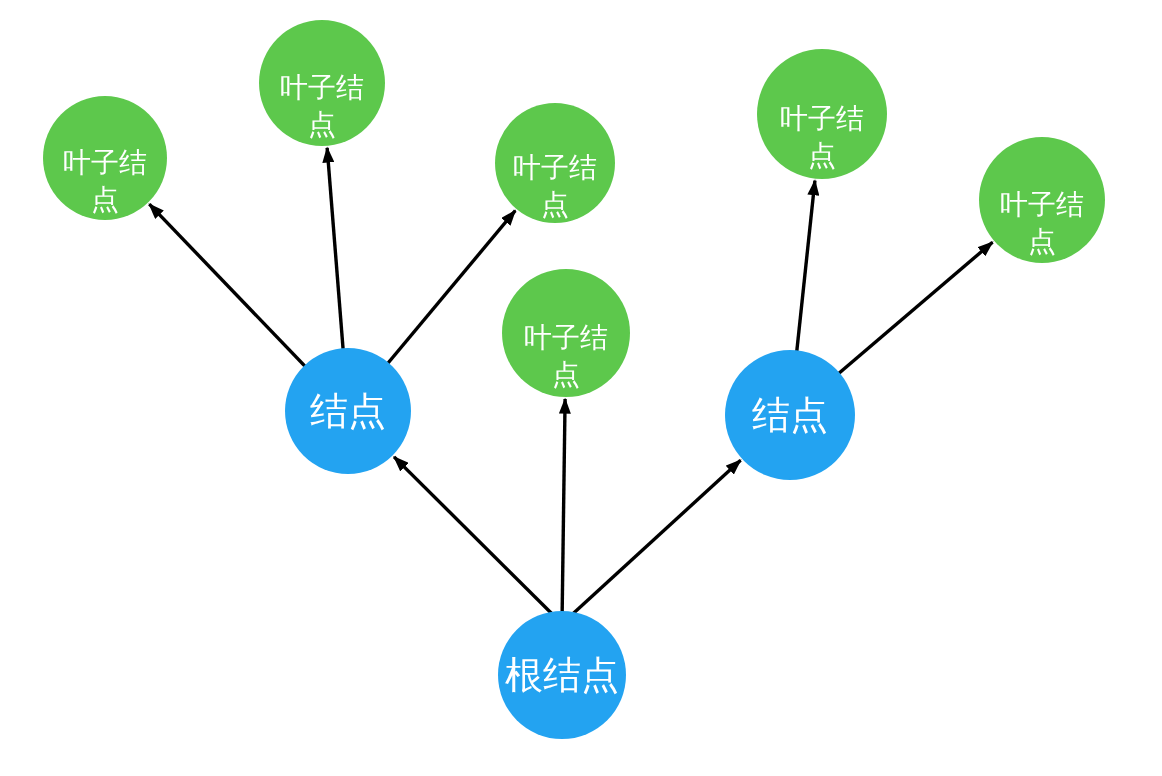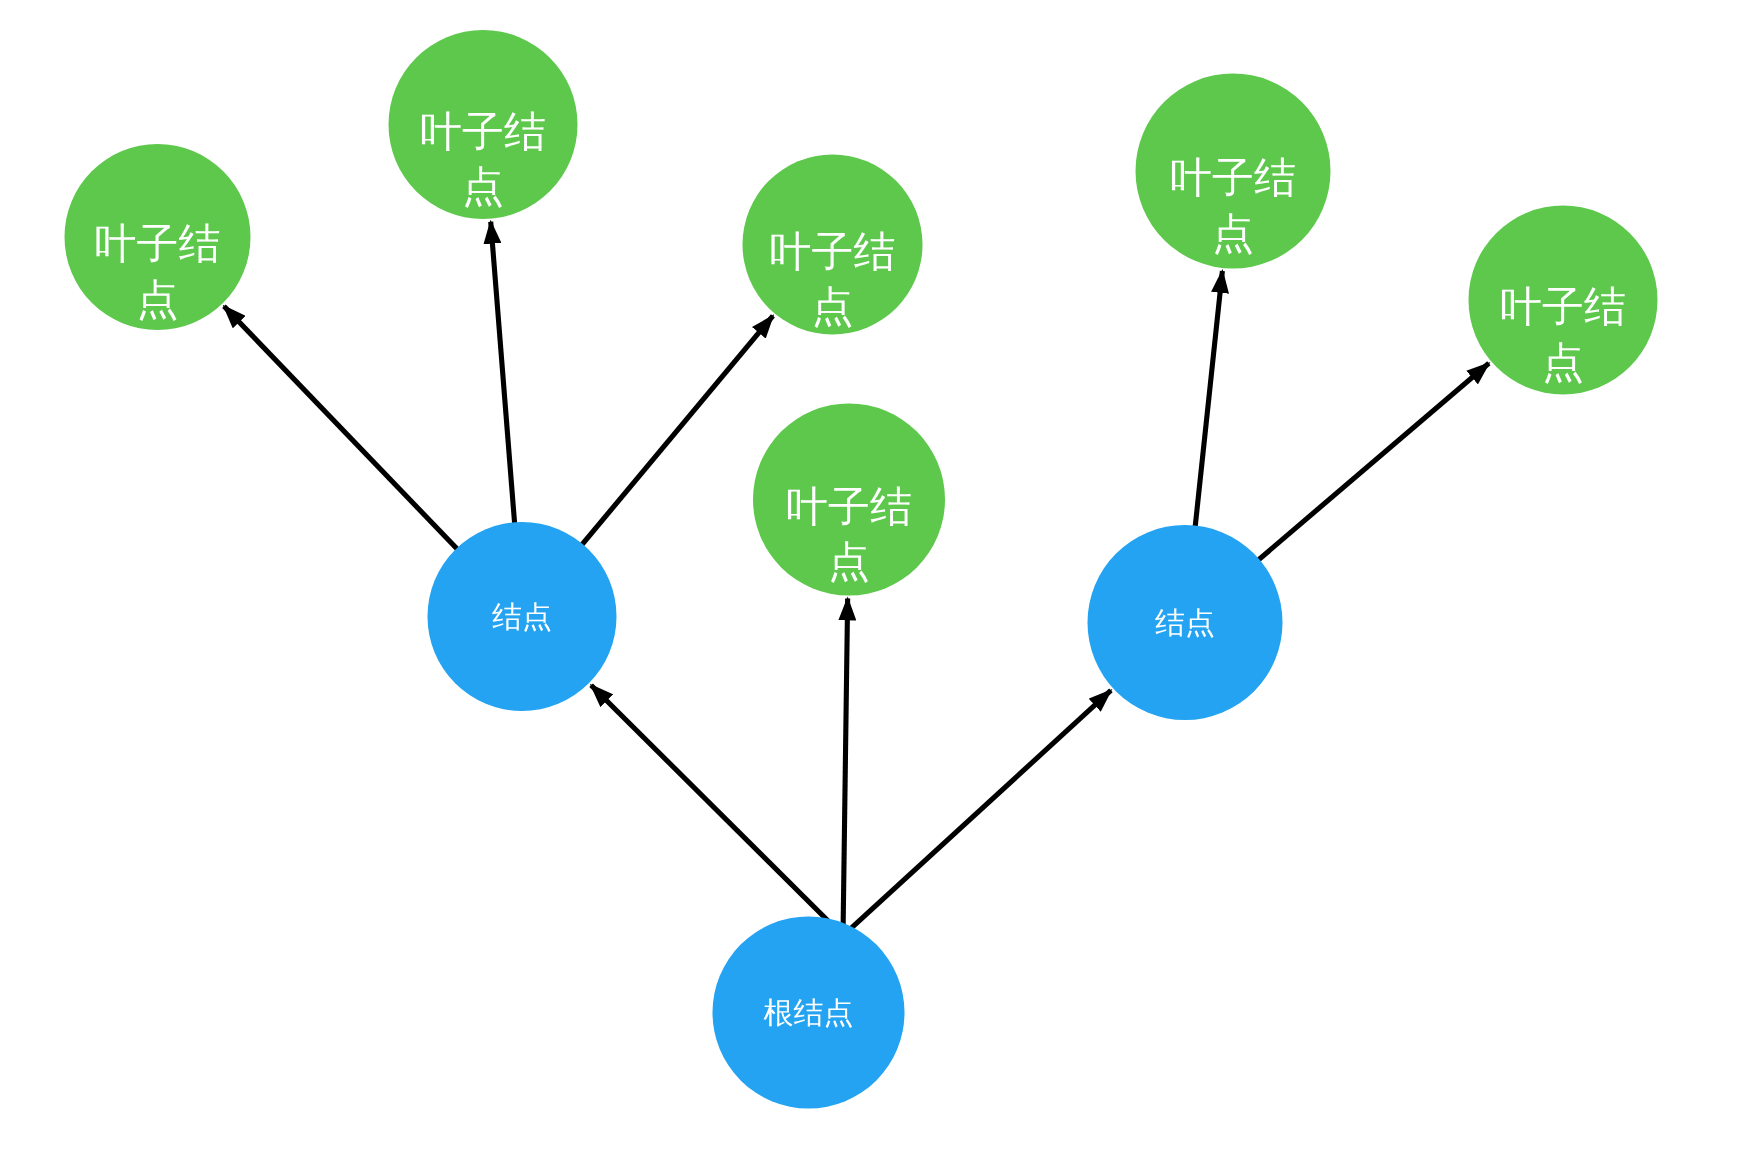--- a/index.html
+++ b/index.html
@@ -30,42 +30,42 @@
     font-weight: 500;
     user-select: none;
   }
   .node span {
     display: inline-block;
     line-height: 1.32;
     word-break: break-all;
   }
   .node.leaf { font-size: 28px; }
   .node.leaf span { max-width: 3.05em; margin-top: 48px; }
-  .node.internal, .node.root { font-size: 20px; }
+  .node.internal, .node.root { font-size: 38px; }
 </style>
 </head>
 <body>
 
 <div id="diagram">
   <svg id="edges" width="1162" height="776" viewBox="0 0 1162 776" xmlns="http://www.w3.org/2000/svg">
     <defs>
       <marker id="arrowhead" viewBox="0 0 12 9" refX="11" refY="4.5" markerWidth="16" markerHeight="12" markerUnits="userSpaceOnUse" orient="auto">
         <path d="M0,0 L12,4.5 L0,9 Z" fill="#000000"></path>
       </marker>
     </defs>
   <line x1="562" y1="623.8" x2="394.090986172733" y2="456.8325320446616" stroke="#000000" stroke-width="3.4" marker-end="url(#arrowhead)"></line>
       <line x1="562" y1="623.8" x2="565.092245431342" y2="398.99375714143787" stroke="#000000" stroke-width="3.4" marker-end="url(#arrowhead)"></line>
       <line x1="562" y1="623.8" x2="740.5890885489547" y2="460.24999259200996" stroke="#000000" stroke-width="3.4" marker-end="url(#arrowhead)"></line>
       <line x1="348" y1="411" x2="149.33342879120298" y2="204.15784972911257" stroke="#000000" stroke-width="3.4" marker-end="url(#arrowhead)"></line>
       <line x1="348" y1="411" x2="327.13632733466466" y2="147.7967448373078" stroke="#000000" stroke-width="3.4" marker-end="url(#arrowhead)"></line>
       <line x1="348" y1="411" x2="515.2708232869636" y2="210.59824069967638" stroke="#000000" stroke-width="3.4" marker-end="url(#arrowhead)"></line>
       <line x1="790" y1="415" x2="814.9169911049878" y2="180.62455241870805" stroke="#000000" stroke-width="3.4" marker-end="url(#arrowhead)"></line>
       <line x1="790" y1="415" x2="992.5514926254405" y2="242.18821065686632" stroke="#000000" stroke-width="3.4" marker-end="url(#arrowhead)"></line>
     </svg>
-<div class="node root" style="left: 475px; top: 611px; width: 128px; height: 128px; background: rgb(35, 163, 241); color: rgb(255, 255, 255);">
+<div class="node root" style="left: 498px; top: 611px; width: 128px; height: 128px; background: rgb(35, 163, 241); color: rgb(255, 255, 255);">
       <span>根结点</span>
     </div>
     <div class="node internal" style="left: 285px; top: 348px; width: 126px; height: 126px; background: rgb(35, 163, 241); color: rgb(255, 255, 255);">
       <span>结点</span>
     </div>
     <div class="node internal" style="left: 725px; top: 350px; width: 130px; height: 130px; background: rgb(35, 163, 241); color: rgb(255, 255, 255);">
       <span>结点</span>
     </div>
     <div class="node leaf" style="left: 43px; top: 96px; width: 124px; height: 124px; background: rgb(93, 200, 76); color: rgb(255, 255, 255);">
       <span>叶子结点</span>

